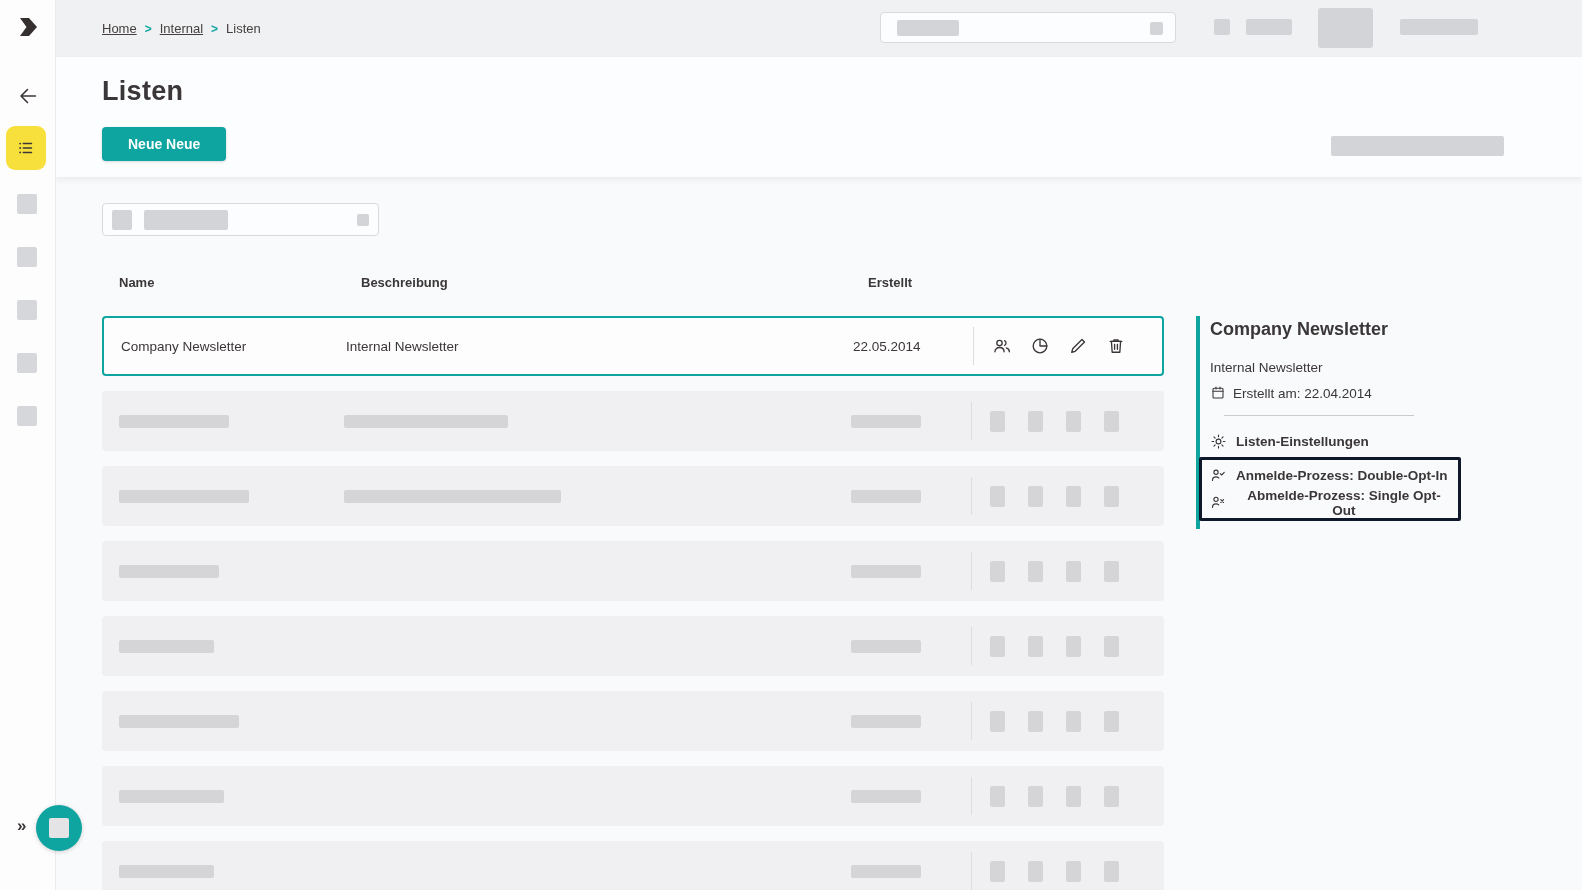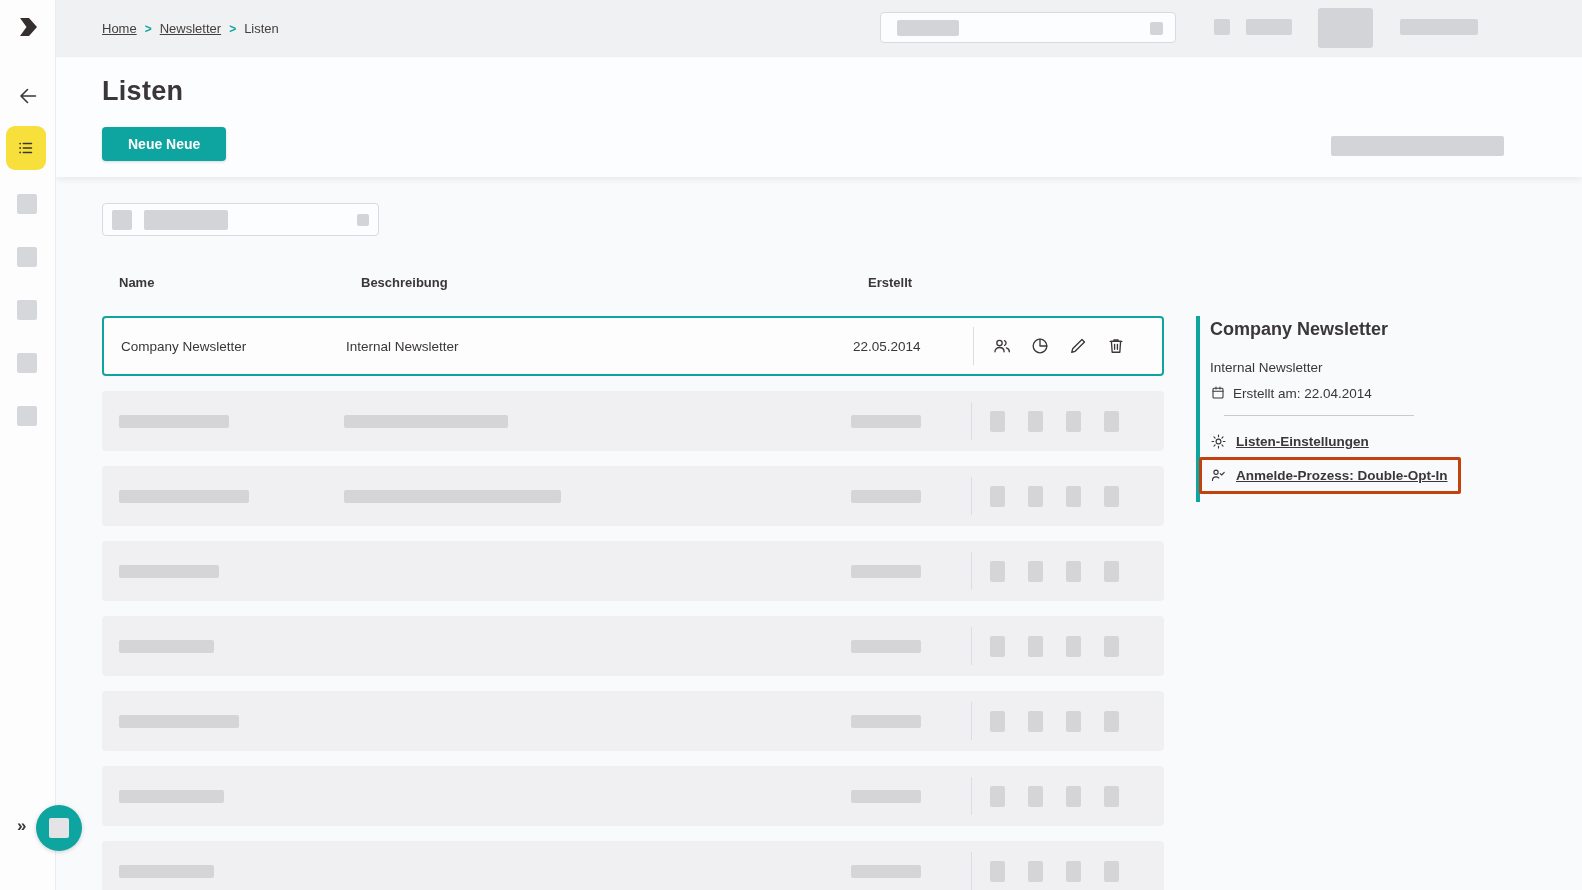--- a/index.html
+++ b/index.html
@@ -73,22 +73,22 @@
   .act-sq { width:15px; height:21px; background:#d5d5d8; border-radius:2px; margin-right:23px; }
   .act-sq:last-child { margin-right:0; }
 
   
   .panel { position:absolute; left:1196px; top:316px; width:370px; border-left:4px solid #0ea5a0; padding:2px 0 6px 10px; }
   .panel-title { font-size:18px; font-weight:bold; color:#3b3637; margin-top:1px; }
   .panel-sub { font-size:13.5px; margin-top:20px; color:#3b3637; }
   .panel-created { display:flex; align-items:center; gap:7px; margin-top:10px; font-size:13.5px; color:#3b3637; }
   .panel-divider { margin:14px 0 12px 14px; width:190px; border-top:1px solid #c9cacd; }
   .plink-row { display:flex; align-items:center; gap:9px; height:27px; }
-  .plink-row a { font-size:13.5px; font-weight:bold; color:#3b3637; text-decoration:underline; cursor:pointer; }
-  .hl-box { border:3px solid #c2410c; border-radius:2px; margin:2px 0 2px -11px; padding:2px 6px 2px 8px; width:262px;text-align:center; }
+  .plink-row a { font-size:13.5px; font-weight:bold; color:#3b3637; cursor:pointer; }
+  .hl-box { border:3px solid #0f172a; border-radius:2px; margin:2px 0 2px -11px; padding:2px 6px 2px 8px; width:262px;text-align:center; }
 </style>
 </head>
 <body>
 
 <div class="sidebar">
   <div class="logo">
     <svg viewBox="0 0 34 34" width="34" height="34">
         <path d="M9 8h9l8 9-8 9H9l6.5-9z" fill="#362f30"></path>
       </svg>
   </div>
@@ -118,21 +118,21 @@
 </div>
 
 <div class="fab">
   <div class="sq"></div>
 </div>
 
 <div class="topbar">
   <div class="breadcrumb">
     <a>Home</a>
     <span class="sep">&gt;</span>
-    <a>Newsletter</a>
+    <a>Internal</a>
     <span class="sep">&gt;</span>
     <span class="current">Listen</span>
   </div>
   <div class="search-skel">
     <div class="bar"></div>
     <div class="mini"></div>
   </div>
   <div class="tb-sq1"></div>
   <div class="tb-bar1"></div>
   <div class="tb-avatar"></div>
@@ -326,15 +326,23 @@
 
   <div class="hl-box">
     <div class="plink-row">
       <svg viewBox="0 0 24 24" width="17" height="17" class="ic">
           <circle cx="8.5" cy="7.5" r="3"></circle>
           <path d="M3.5 19c0-3 2.2-5 5-5 1.6 0 3 .6 3.9 1.5"></path>
           <path d="M14.5 9.3l2 2 3.6-3.6"></path>
         </svg>
       <a>Anmelde-Prozess: Double-Opt-In</a>
     </div>
+    <div class="plink-row">
+      <svg viewBox="0 0 24 24" width="17" height="17" class="ic">
+          <circle cx="8.5" cy="7.5" r="3"></circle>
+          <path d="M3.5 19c0-3 2.2-5 5-5 1.6 0 3 .6 3.9 1.5"></path>
+          <path d="M15.2 8l4 4M19.2 8l-4 4"></path>
+        </svg>
+      <a>Abmelde-Prozess: Single Opt-Out</a>
+    </div>
   </div>
 
 </div>
 
 </body></html>

